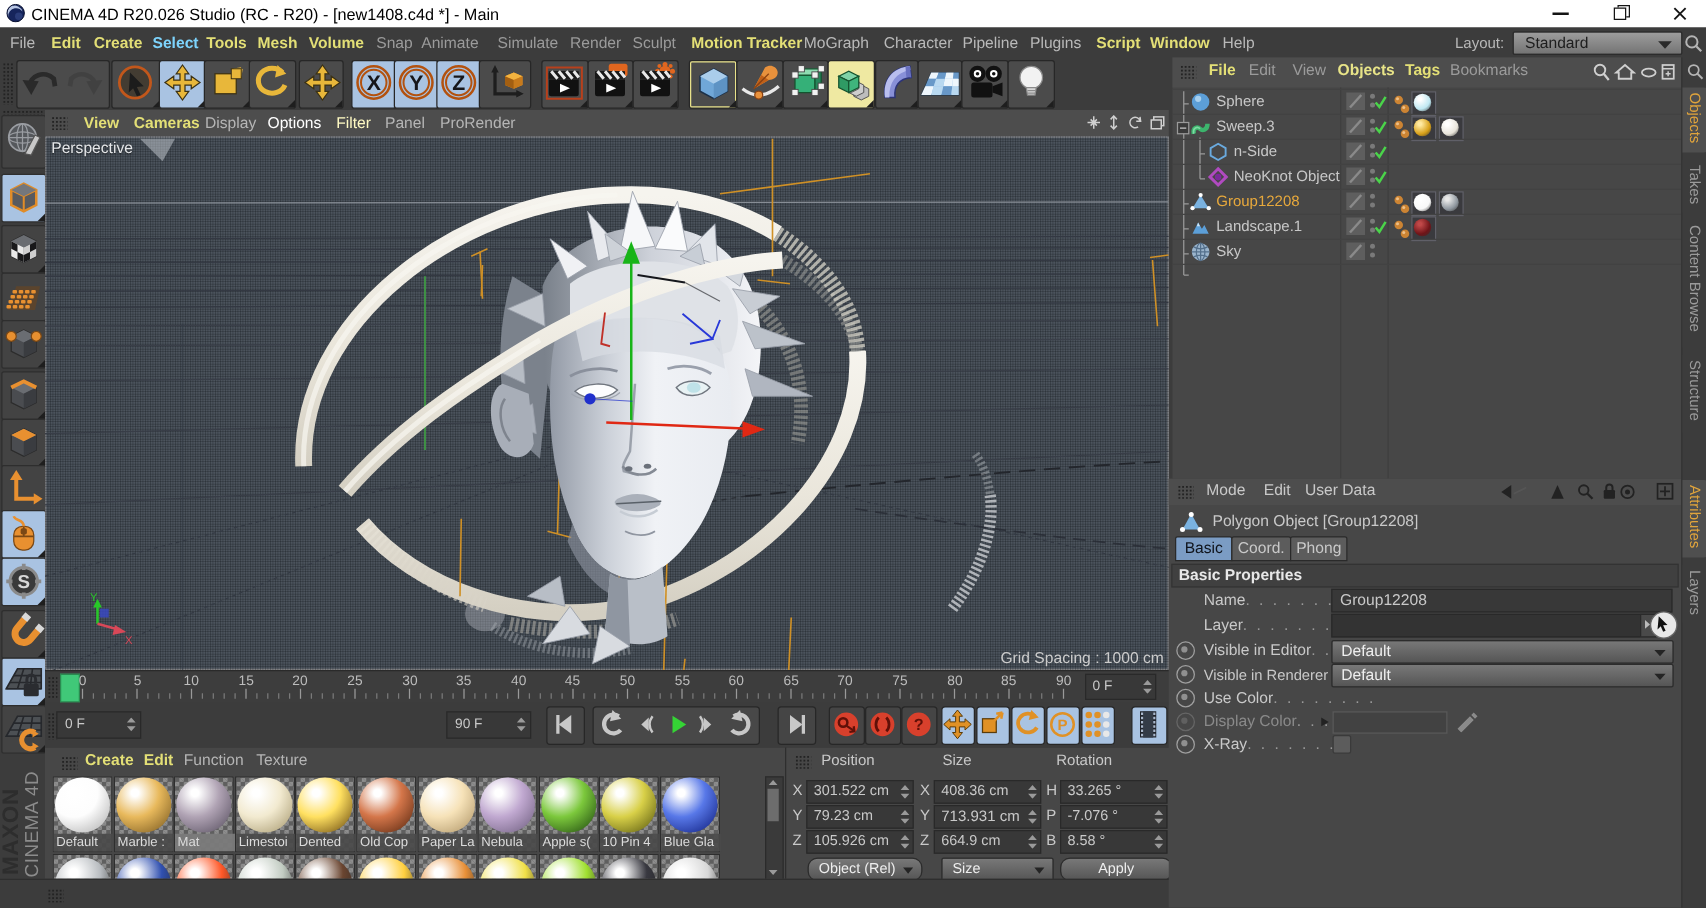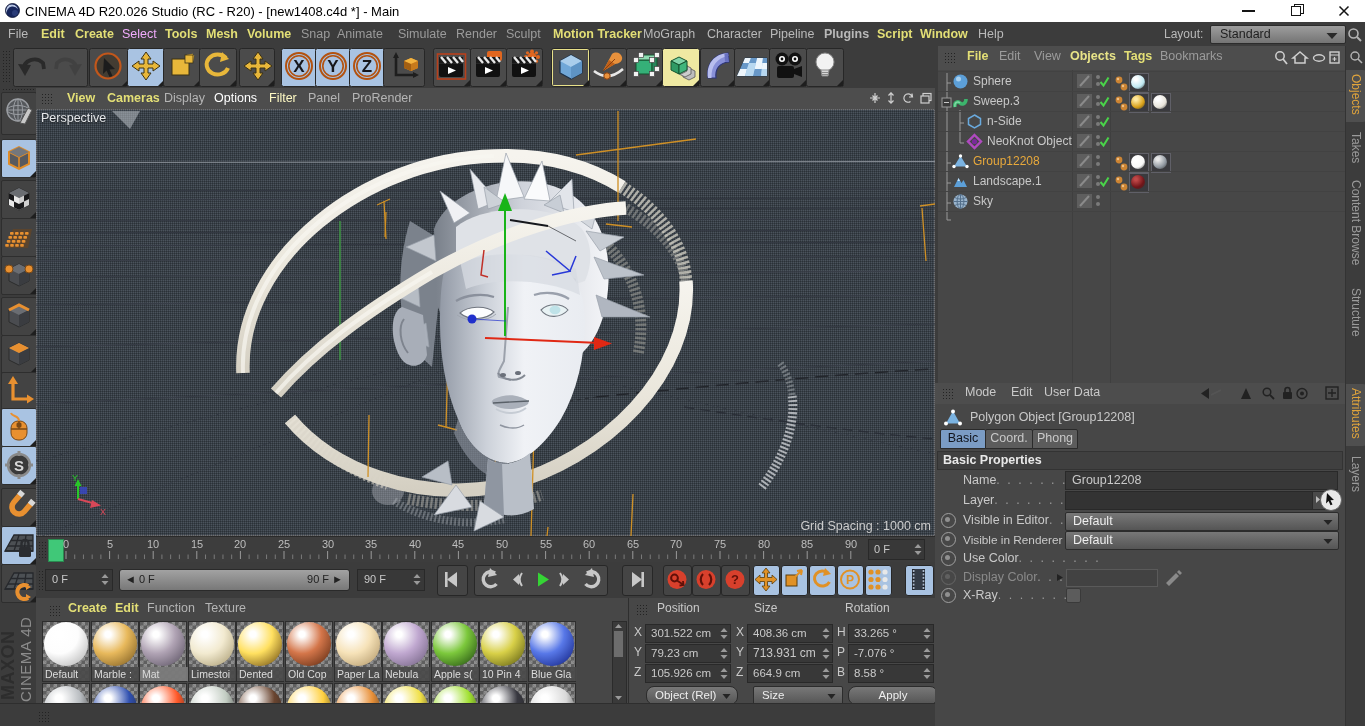--- a/index.html
+++ b/index.html
@@ -25,34 +25,34 @@
  <div class="abs" style="left:1294px;top:3.5px;width:8px;height:8px;border:1.3px solid #151515"></div>
  <svg class="abs" style="left:1337px;top:4px" width="14" height="14" viewBox="0 0 14 14">
       <path d="M2.5 2.5 L11.5 11.5 M11.5 2.5 L2.5 11.5" stroke="#151515" stroke-width="1.5"></path>
     </svg>
 </div>
 
 <div class="abs" style="left:0;top:22px;width:1365px;height:24px;background:#3c3c3c;font-size:12.5px;line-height:25px">
  <span class="abs" style="left:8px;color:#b9b9b9;font-weight:normal">File</span>
     <span class="abs" style="left:41px;color:#e3df76;font-weight:bold">Edit</span>
     <span class="abs" style="left:75px;color:#e3df76;font-weight:bold">Create</span>
-    <span class="abs" style="left:122px;color:#f0abfc;font-weight:normal">Select</span>
+    <span class="abs" style="left:122px;color:#7dd3fc;font-weight:bold">Select</span>
     <span class="abs" style="left:165px;color:#e3df76;font-weight:bold">Tools</span>
     <span class="abs" style="left:206px;color:#e3df76;font-weight:bold">Mesh</span>
     <span class="abs" style="left:247px;color:#e3df76;font-weight:bold">Volume</span>
     <span class="abs" style="left:301px;color:#9b9b9b;font-weight:normal">Snap</span>
     <span class="abs" style="left:337px;color:#9b9b9b;font-weight:normal">Animate</span>
     <span class="abs" style="left:398px;color:#9b9b9b;font-weight:normal">Simulate</span>
     <span class="abs" style="left:456px;color:#9b9b9b;font-weight:normal">Render</span>
     <span class="abs" style="left:506px;color:#9b9b9b;font-weight:normal">Sculpt</span>
     <span class="abs" style="left:553px;color:#e3df76;font-weight:bold">Motion Tracker</span>
     <span class="abs" style="left:643px;color:#b9b9b9;font-weight:normal">MoGraph</span>
     <span class="abs" style="left:707px;color:#b9b9b9;font-weight:normal">Character</span>
     <span class="abs" style="left:770px;color:#b9b9b9;font-weight:normal">Pipeline</span>
-    <span class="abs" style="left:824px;color:#b9b9b9;font-weight:bold">Plugins</span>
+    <span class="abs" style="left:824px;color:#b9b9b9;font-weight:normal">Plugins</span>
     <span class="abs" style="left:877px;color:#e3df76;font-weight:bold">Script</span>
     <span class="abs" style="left:920px;color:#e3df76;font-weight:bold">Window</span>
     <span class="abs" style="left:978px;color:#b9b9b9;font-weight:normal">Help</span>
  <div class="abs" style="left:1164px;top:0;font-size:12px;color:#b9b9b9">Layout:</div>
  <div class="abs" style="left:1210px;top:3px;width:134px;height:17px;background:linear-gradient(#9d9d9d,#747474);border:1px solid #2c2c2c;border-radius:2px;color:#1e1e1e;font-size:12.5px;line-height:16px">
   <span style="margin-left:9px">Standard</span>
   <svg class="abs" style="right:7px;top:6px" width="12" height="8">
         <path d="M0.5 1 L11.5 1 L6 7 Z" fill="#2a2a2a"></path>
       </svg>
  </div>
@@ -650,22 +650,20 @@
 <svg class="abs" style="right:2px;top:4px" width="8" height="11">
         <path d="M4 0 L7.5 4 L0.5 4 Z M4 11 L7.5 7 L0.5 7 Z" fill="#9a9a9a"></path>
       </svg></div>
   </div>
 <div class="abs" style="left:36px;top:562px;width:899px;height:36px;background:#3c3c3c;border-bottom:1px solid #2e2e2e">
     <div class="abs grip" style="left:2px;top:8px;width:8px;height:22px"></div>
     <div class="abs fld" style="left:9px;top:7px;width:66px;height:20px;font-size:11px;line-height:19px"><span style="margin-left:6px">0 F</span>
 <svg class="abs" style="right:3px;top:4px" width="8" height="11">
         <path d="M4 0 L7.5 4 L0.5 4 Z M4 11 L7.5 7 L0.5 7 Z" fill="#9a9a9a"></path>
       </svg></div>
-    <div class="abs" style="left:83px;top:7px;width:229px;height:20px;border-radius:3px;background:linear-gradient(#a2a2a2,#787878);border:1px solid #2a2a2a;font-size:11px;color:#222;line-height:19px">
-<span style="margin-left:5px">◄ 0 F</span><span class="abs" style="right:6px">90 F ►</span></div>
     <div class="abs fld" style="left:321px;top:7px;width:66px;height:20px;font-size:11px;line-height:19px"><span style="margin-left:6px">90 F</span>
 <svg class="abs" style="right:3px;top:4px" width="8" height="11">
         <path d="M4 0 L7.5 4 L0.5 4 Z M4 11 L7.5 7 L0.5 7 Z" fill="#9a9a9a"></path>
       </svg></div>
     <div class="abs" style="left:401px;top:3px;width:29px;height:29px;background:#454545;border:1px solid #272727;border-radius:3px"><svg width="28" height="27" viewBox="0 0 28 27">
         <path d="M9 13.5 L19 6 L19 21 Z" fill="#c8c8c8"></path>
         <rect x="7" y="6" width="2.6" height="15" fill="#c8c8c8"></rect>
       </svg></div>
     <div class="abs" style="left:438px;top:3px;width:132px;height:29px;background:#484848;border:1px solid #272727;border-radius:3px"><svg width="132" height="27" viewBox="0 0 132 27">
 <path d="M20 7 A7.5 7.5 0 1 0 21.5 18" stroke="#c8c8c8" stroke-width="3.4" fill="none"></path>

